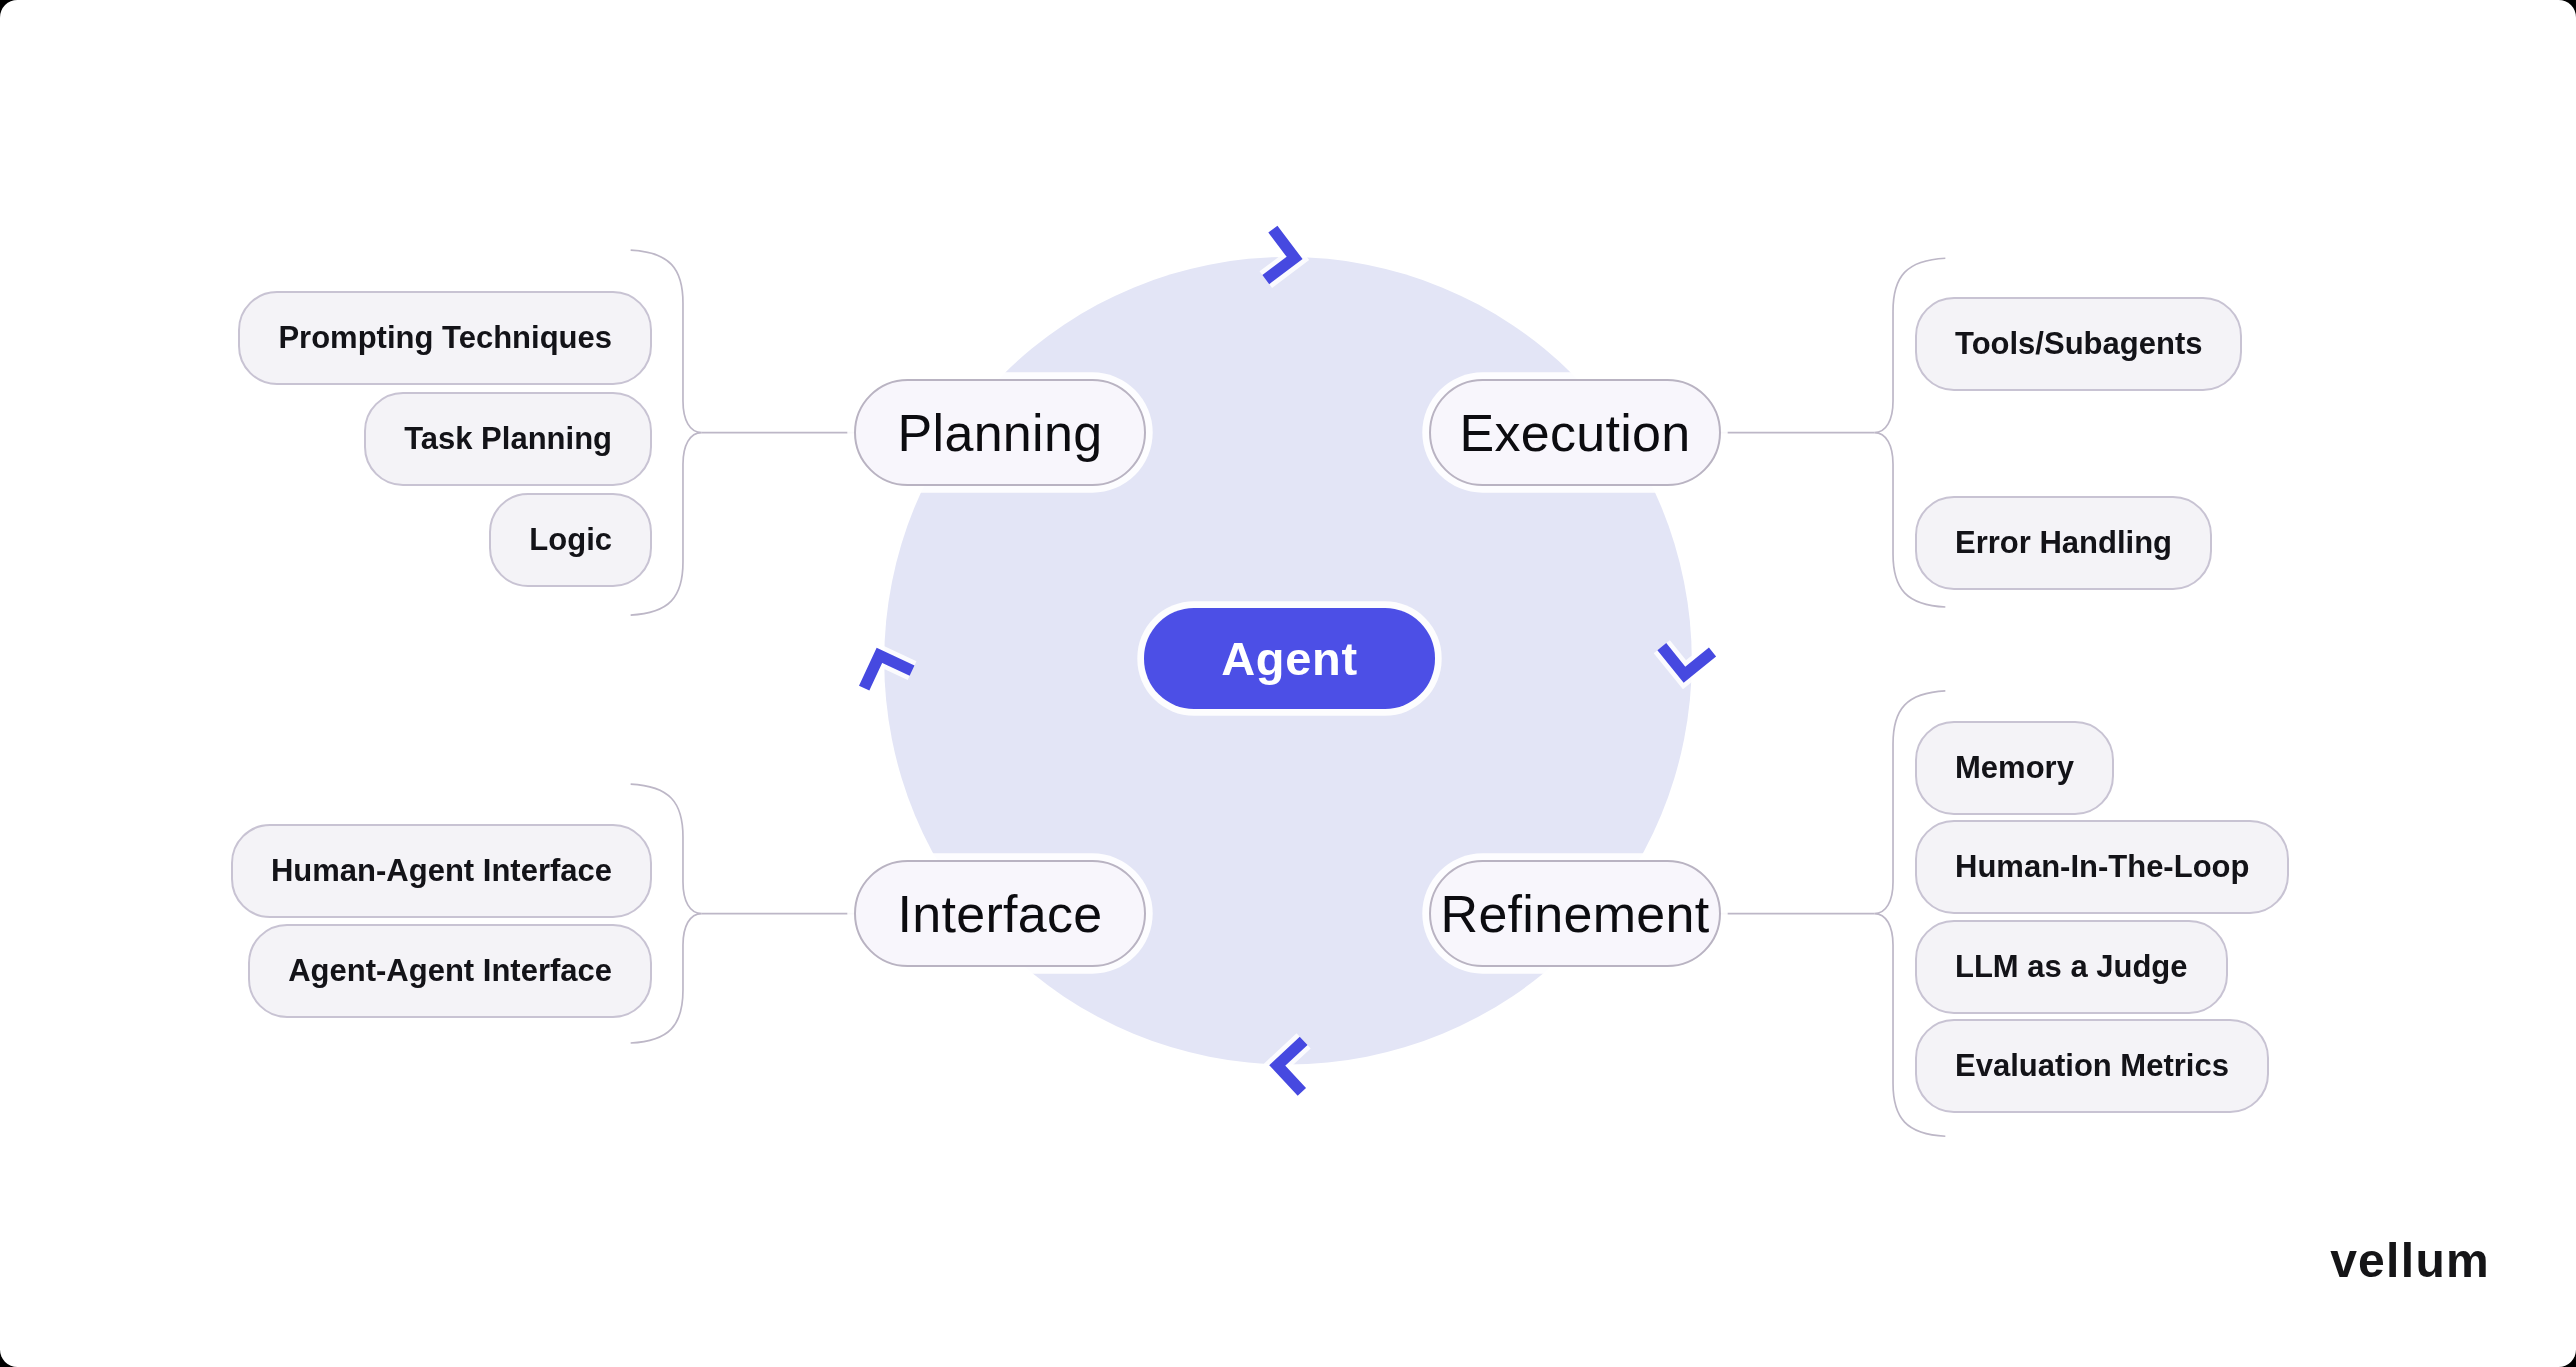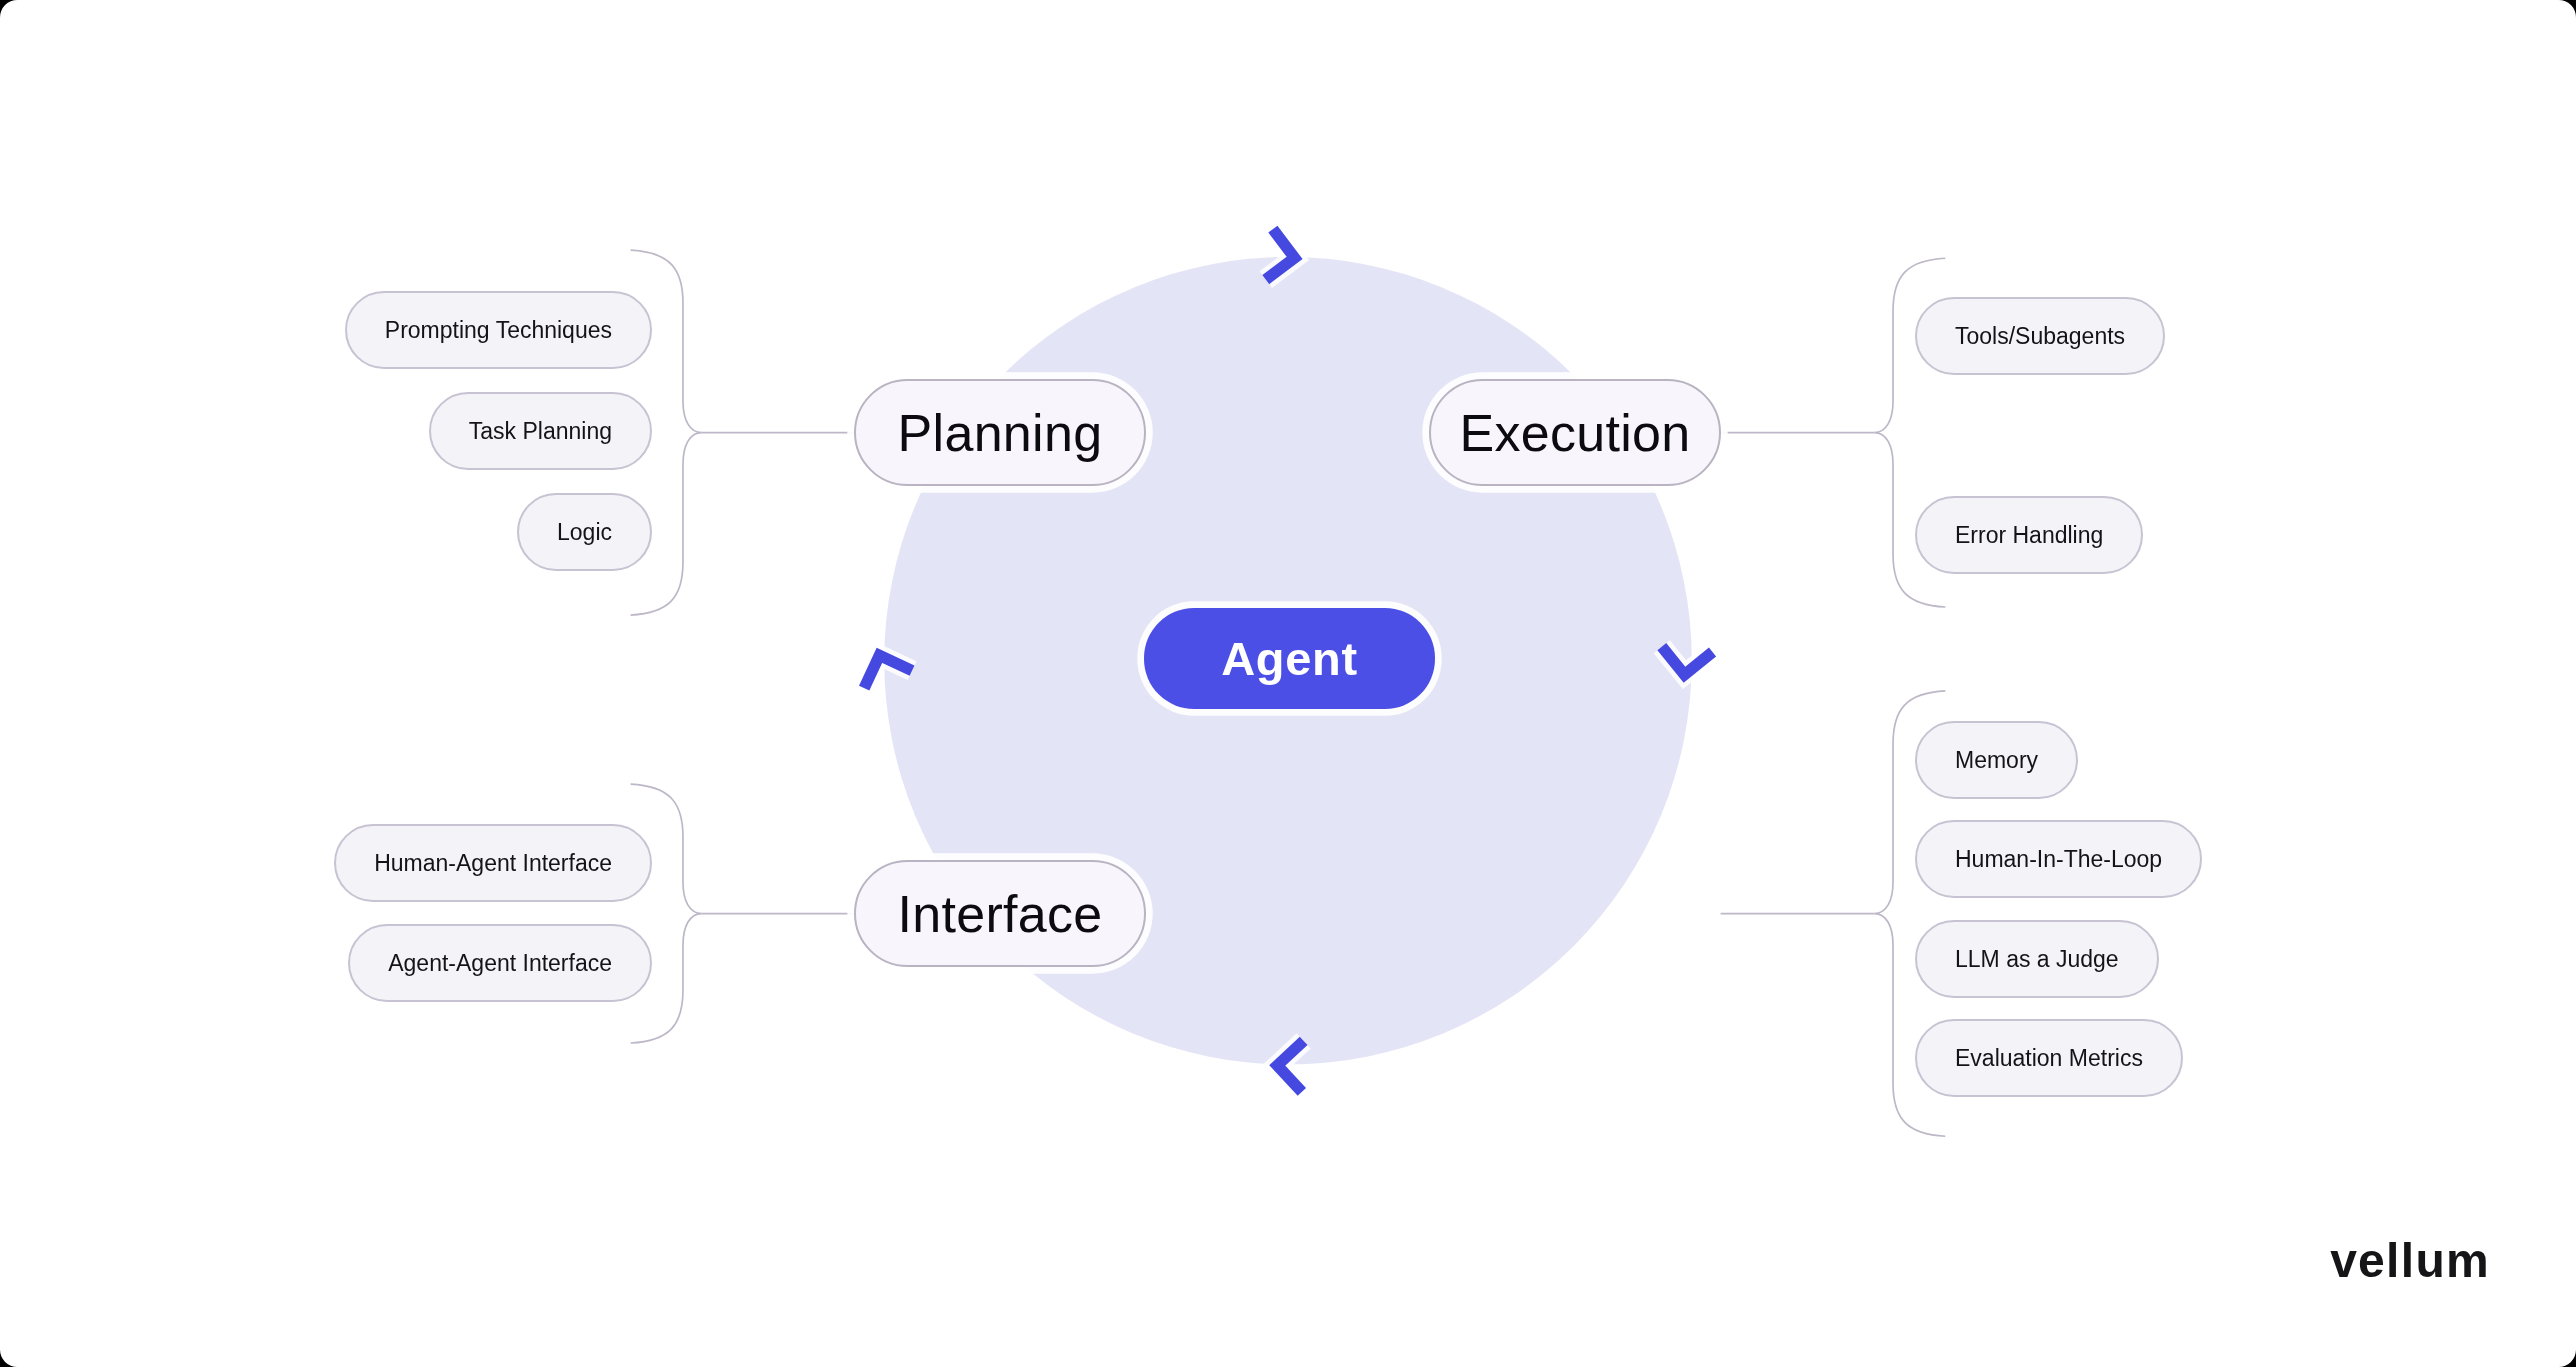--- a/index.html
+++ b/index.html
@@ -39,29 +39,29 @@
     justify-content: center;
     font-size: 52px;
     font-weight: 500;
     color: #0c0c10;
     letter-spacing: 0.3px;
     box-sizing: border-box;
     white-space: nowrap;
   }
   .sub-pill {
     position: absolute;
-    height: 78px;
+    height: 94px;
     border-radius: 39px;
     background: #f4f3f7;
     border: 2px solid #c8c3d3;
     display: flex;
     align-items: center;
     padding: 0 38px;
-    font-size: 23px;
-    font-weight: 400;
+    font-size: 31px;
+    font-weight: 700;
     color: #131318;
     box-sizing: border-box;
     white-space: nowrap;
   }
   .agent-pill {
     position: absolute;
     left: 1144px;
     top: 608px;
     width: 291px;
     height: 101px;
@@ -125,20 +125,21 @@
       <polyline class="chev-halo" points="-20,-38 18,0 -20,38"></polyline>
       <polyline class="chev" points="-20,-38 18,0 -20,38"></polyline>
     </g>
   </svg>
 
   <div class="agent-pill">Agent</div>
 
   <div class="node-pill" style="left:854px; top:379px;">Planning</div>
   <div class="node-pill" style="left:1429px; top:379px;">Execution</div>
   <div class="node-pill" style="left:854px; top:860px;">Interface</div>
+  <div class="node-pill" style="left:1429px; top:860px;">Refinement</div>
 
   <div class="sub-pill" style="right:1924px; top:291px;">Prompting Techniques</div>
   <div class="sub-pill" style="right:1924px; top:392px;">Task Planning</div>
   <div class="sub-pill" style="right:1924px; top:493px;">Logic</div>
 
   <div class="sub-pill" style="right:1924px; top:824px;">Human-Agent Interface</div>
   <div class="sub-pill" style="right:1924px; top:924px;">Agent-Agent Interface</div>
 
   <div class="sub-pill" style="left:1915px; top:297px;">Tools/Subagents</div>
   <div class="sub-pill" style="left:1915px; top:496px;">Error Handling</div>

